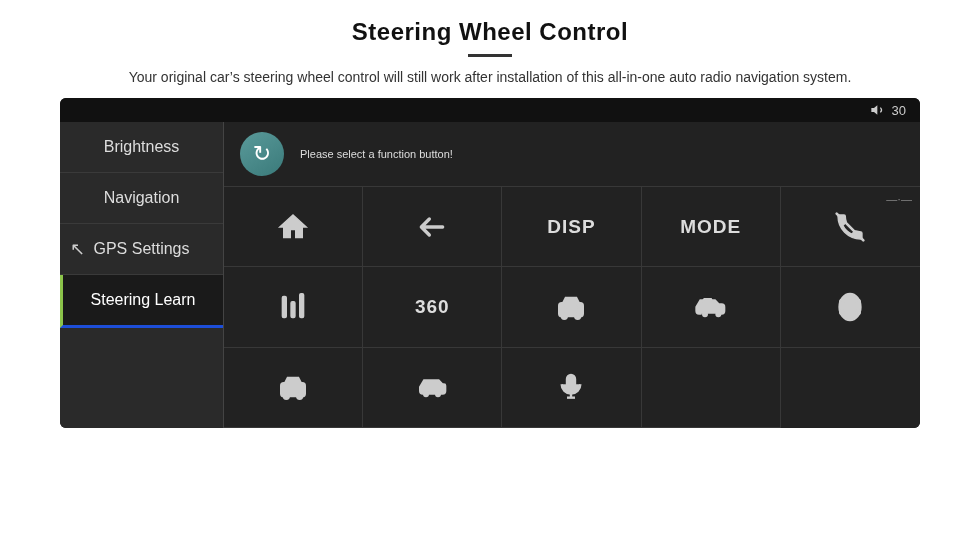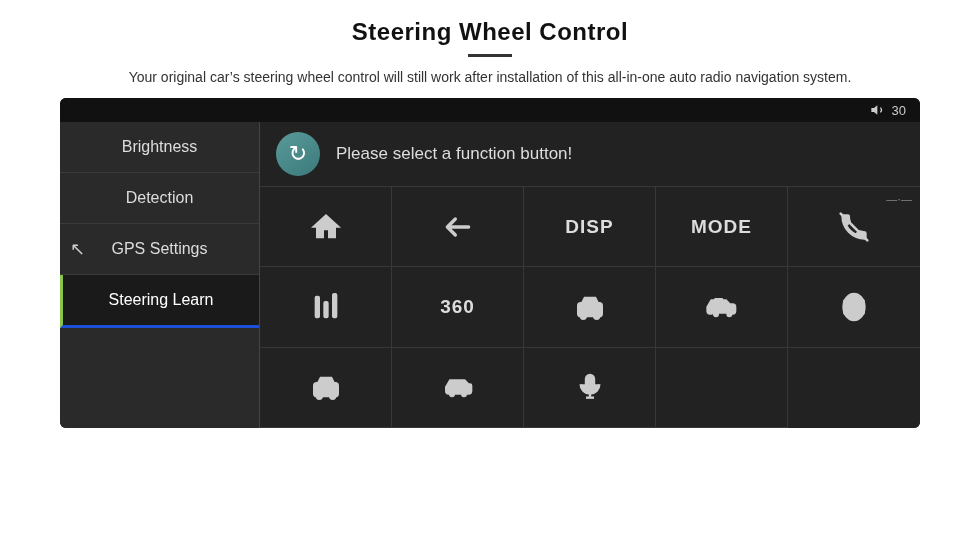--- a/index.html
+++ b/index.html
@@ -66,21 +66,21 @@
 
     
     .main-area {
       display: flex;
       flex: 1;
       overflow: hidden;
     }
 
     
     .sidebar {
-      width: 200px;
+      width: 164px;
       background: #2a2a2a;
       display: flex;
       flex-direction: column;
       border-right: 1px solid #444;
     }
     .sidebar-item {
       padding: 16px 20px;
       color: #ddd;
       font-size: 16px;
       text-align: center;
@@ -121,21 +121,21 @@
       justify-content: center;
       cursor: pointer;
       flex-shrink: 0;
     }
     .refresh-arrow {
       font-size: 22px;
       color: #fff;
     }
     .prompt-text {
       color: #ddd;
-      font-size: 17px;
+      font-size: 11px;
     }
 
     
     .button-grid {
       flex: 1;
       display: grid;
       grid-template-columns: repeat(5, 1fr);
       grid-template-rows: repeat(3, 1fr);
     }
     .grid-cell {
@@ -205,21 +205,21 @@
     <span>30</span>
   </div>
 
   <div class="main-area">
 
     <div class="sidebar">
       <div class="sidebar-item">
         <span>Brightness</span>
       </div>
       <div class="sidebar-item">
-        <span>Detection</span>
+        <span>Navigation</span>
       </div>
       <div class="sidebar-item cursor-area">
         <span class="cursor-icon">↖</span>
         <span>GPS Settings</span>
       </div>
       <div class="sidebar-item active">
         <span>Steering Learn</span>
       </div>
     </div>
 

